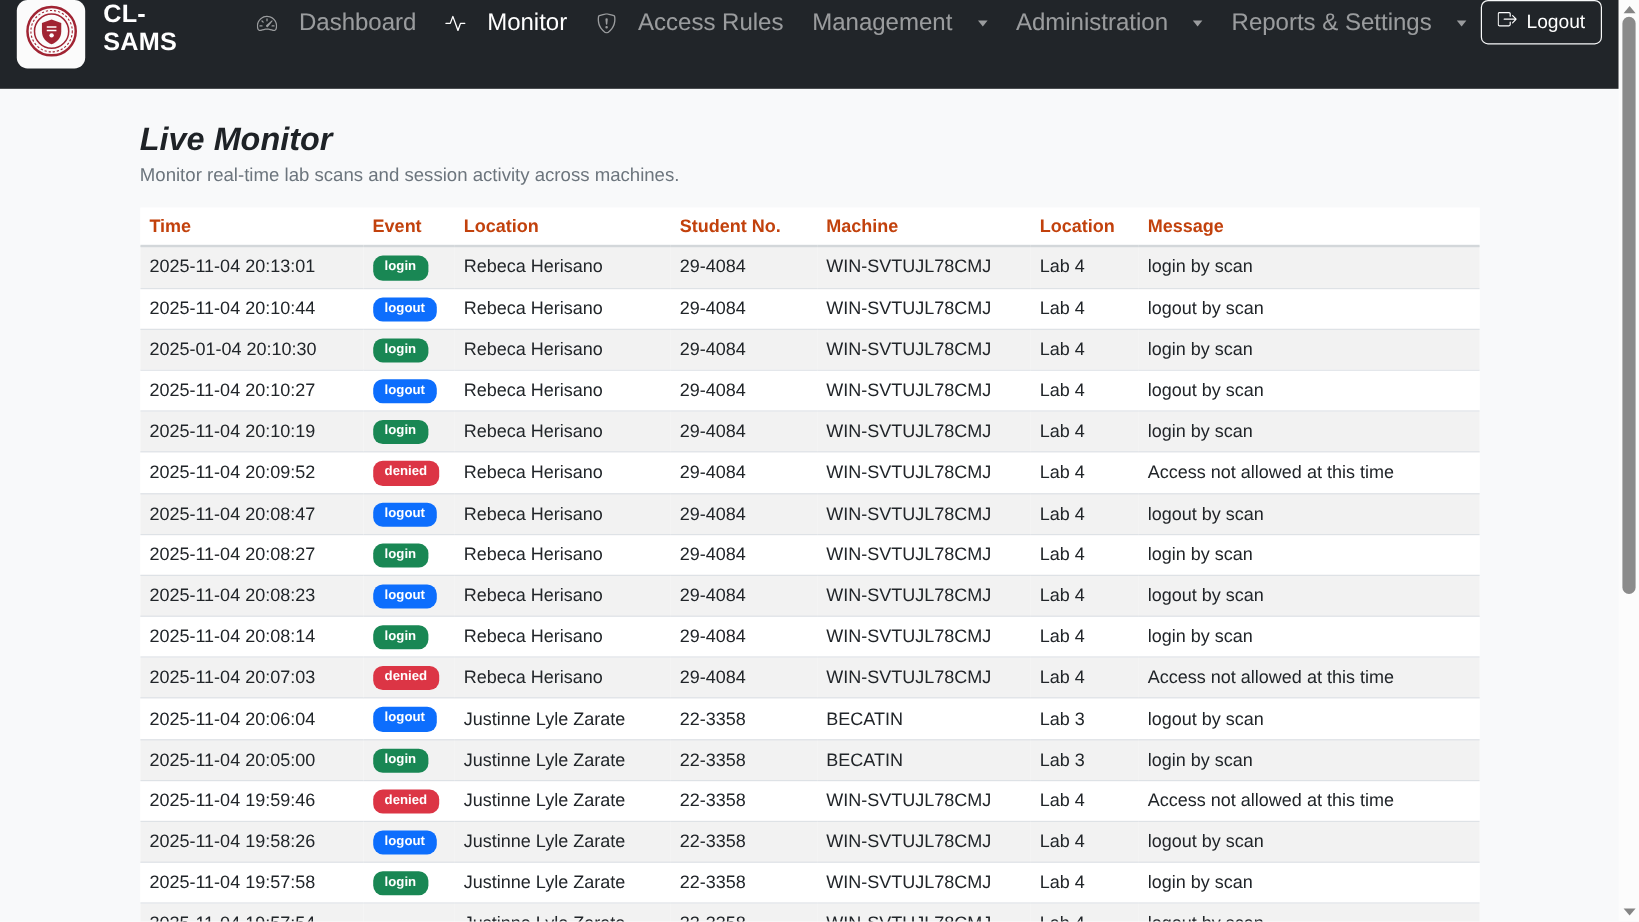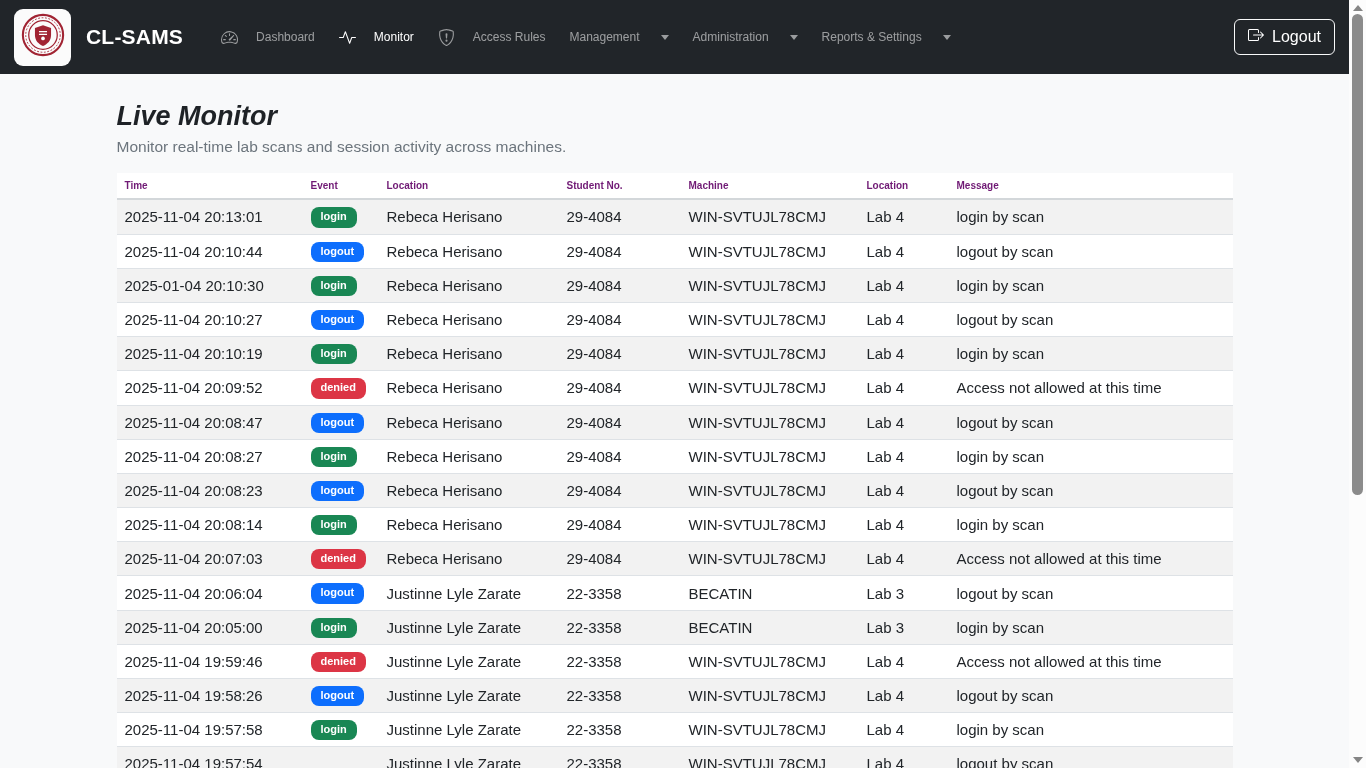--- a/index.html
+++ b/index.html
@@ -6,34 +6,34 @@
   html, body {
     width: 1366px; height: 768px; overflow: hidden;
     font-family: "Liberation Sans", sans-serif;
     background: #f8f9fa;
   }
   .viewport { position: relative; width: 1349px; height: 768px; overflow: hidden; }
 
   
   .navbar {
     height: 74px; width: 1349px; background: #212529;
-    display: flex; align-items: center; padding: 0 14px;
+    display: flex; align-items: flex-start; padding: 0 14px;
   }
   .brand-logo {
     width: 57px; height: 57px; background: #fbfbfb; border-radius: 9px;
     display: flex; align-items: center; justify-content: center; flex: 0 0 auto;
   }
   .brand-name {
     color: #ffffff; font-size: 21px; font-weight: 600; margin-left: 15px;
     letter-spacing: 0.2px;
   }
   .nav-links { display: flex; align-items: center; margin-left: 26px; }
   .nav-link {
     display: flex; align-items: center; gap: 18px;
-    color: rgba(255,255,255,0.55); font-size: 12px;
+    color: rgba(255,255,255,0.55); font-size: 20px;
     padding: 8px 12px; cursor: pointer; white-space: nowrap;
   }
   .nav-link.active { color: #ffffff; font-weight: 500; }
   .nav-link svg { display: block; }
   .caret {
     display: inline-block; margin-left: 3px;
     border-left: 4.5px solid transparent; border-right: 4.5px solid transparent;
     border-top: 5px solid rgba(255,255,255,0.55);
   }
   .logout-btn {
@@ -44,21 +44,21 @@
   }
 
   
   .container { width: 1140px; margin: 0 auto; padding: 26px 12px 0 12px; }
   .page-title { font-size: 27px; font-weight: 700; color: #1e2226; line-height: 1.2; font-style: italic; }
   .page-subtitle { font-size: 15.5px; color: #6c757d; margin-top: 6px; }
 
   
   table.monitor { width: 100%; border-collapse: collapse; margin-top: 17px; background: #ffffff; }
   table.monitor th {
-    text-align: left; font-size: 10px; font-weight: 700; color: #701a75;
+    text-align: left; font-size: 15px; font-weight: 700; color: #c2410c;
     padding: 7px 8px; border-bottom: 2px solid #d3d7da; background: #ffffff;
     white-space: nowrap;
   }
   table.monitor td {
     font-size: 15px; color: #212529; padding: 6px 8px;
     border-bottom: 1px solid #dee2e6; white-space: nowrap; height: 33px;
   }
   table.monitor tbody tr:nth-child(odd) td { background: #f2f2f2; }
   table.monitor tbody tr:nth-child(even) td { background: #ffffff; }
   .badge {

